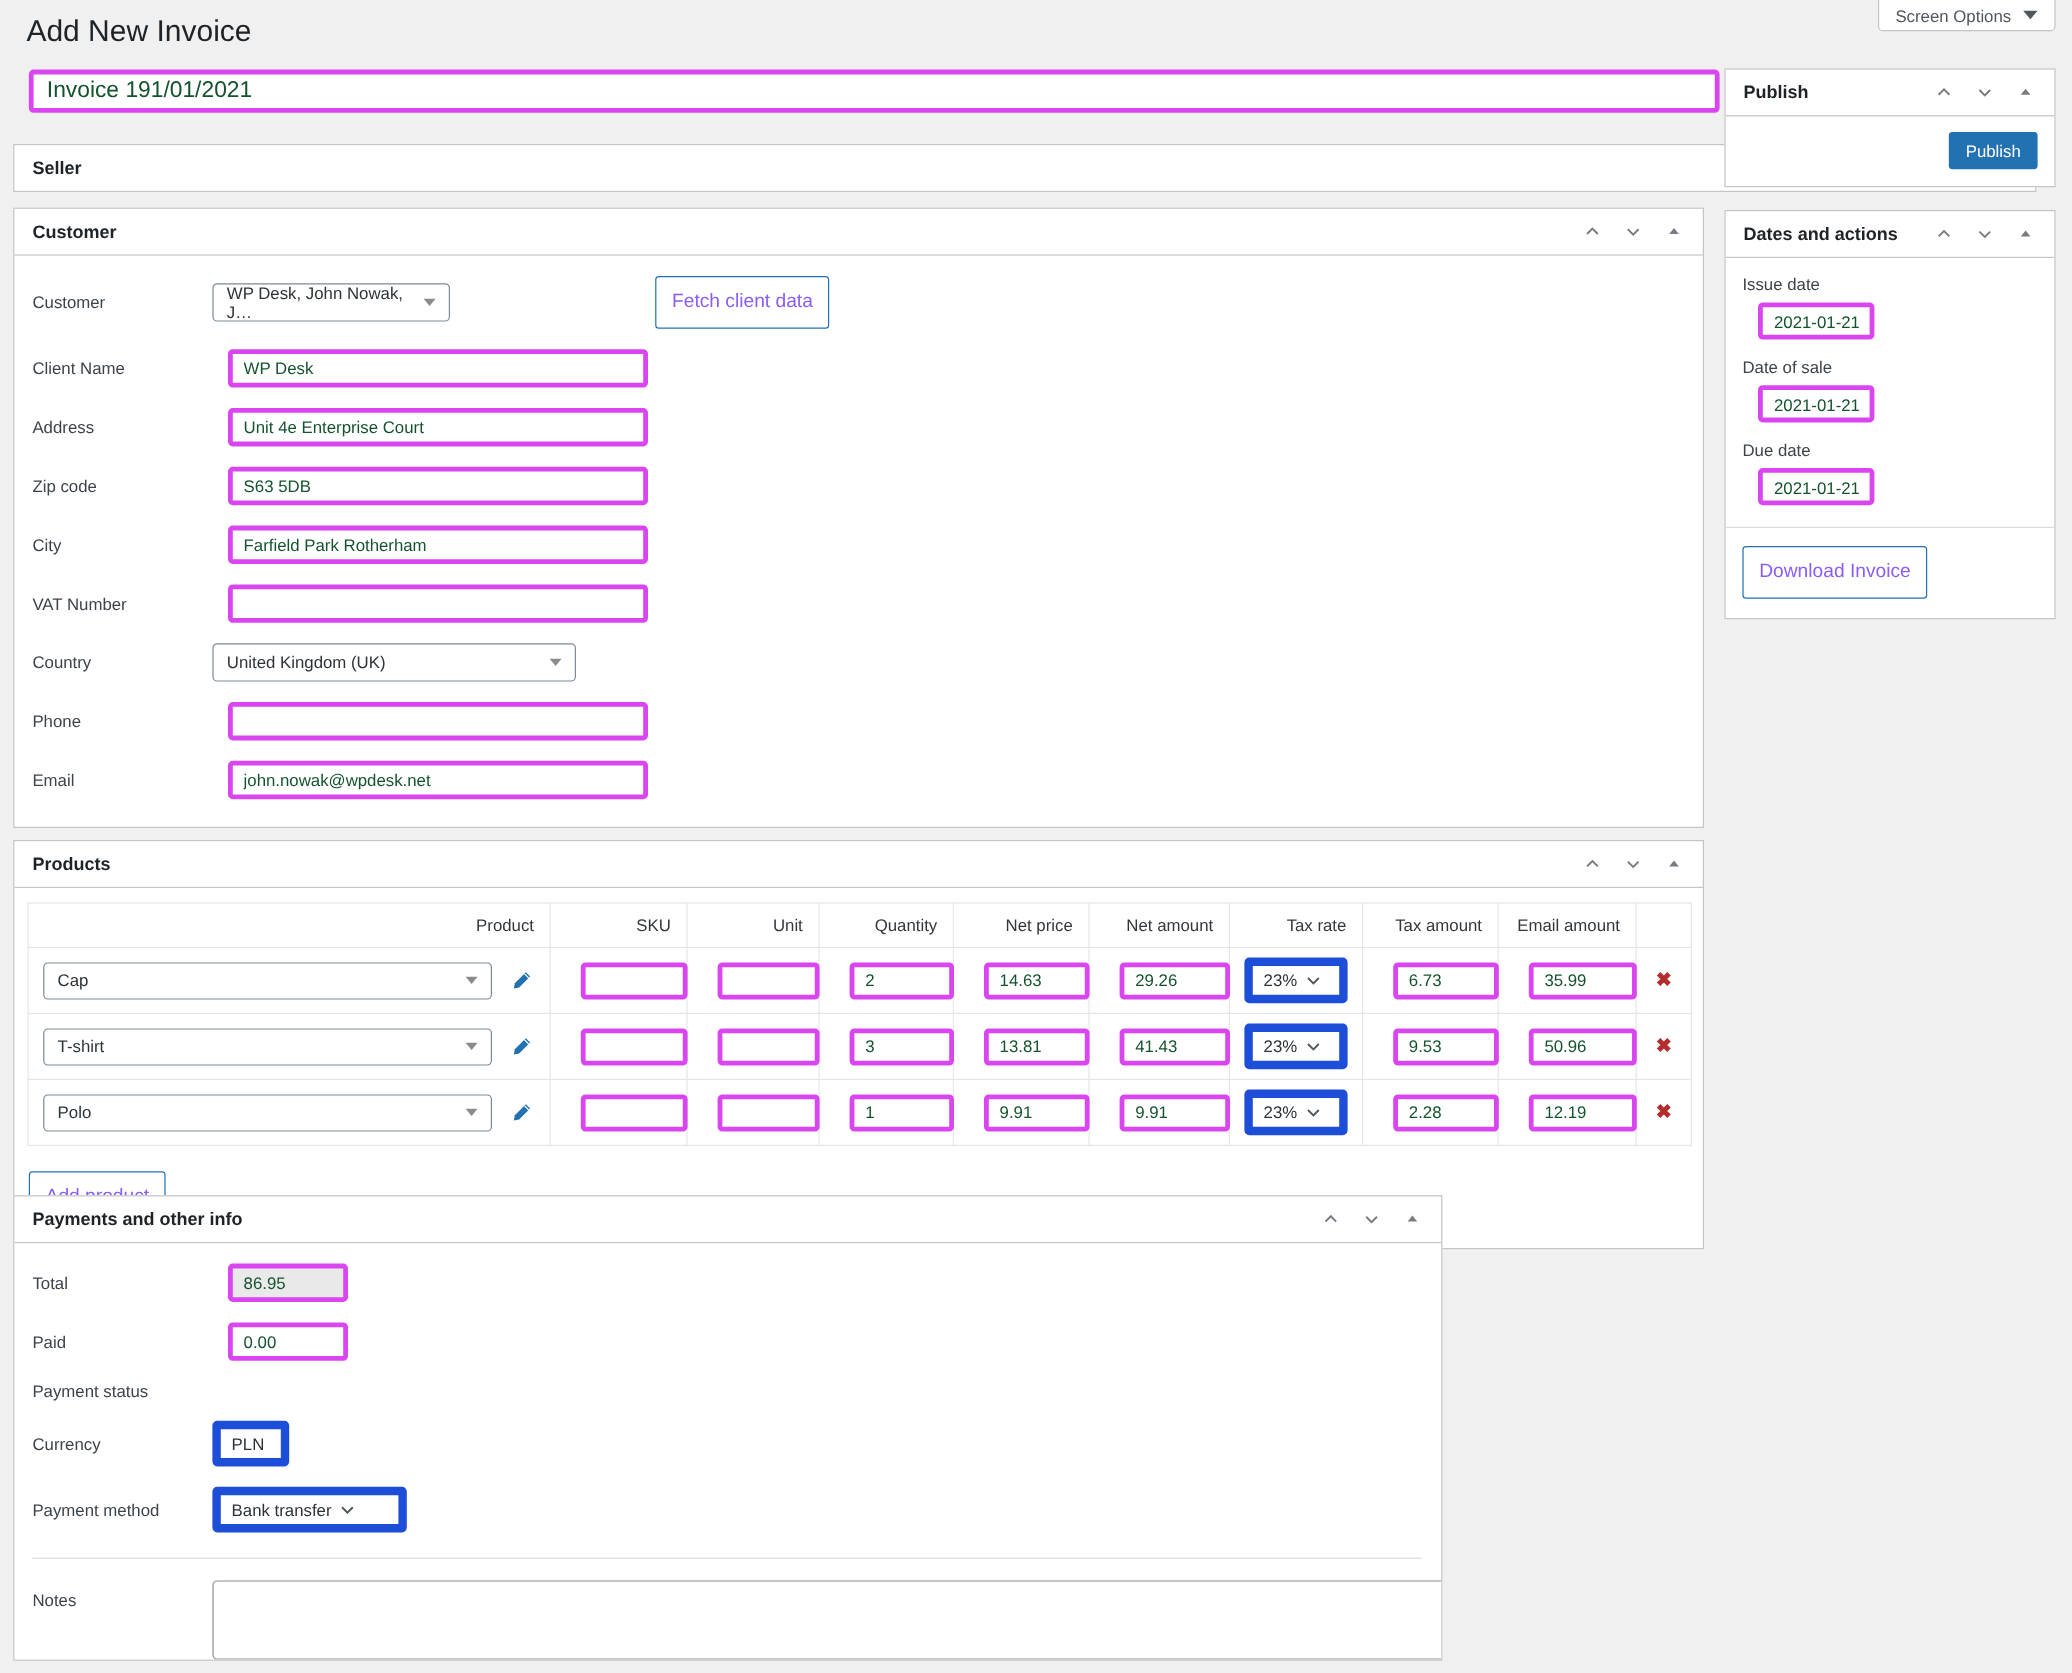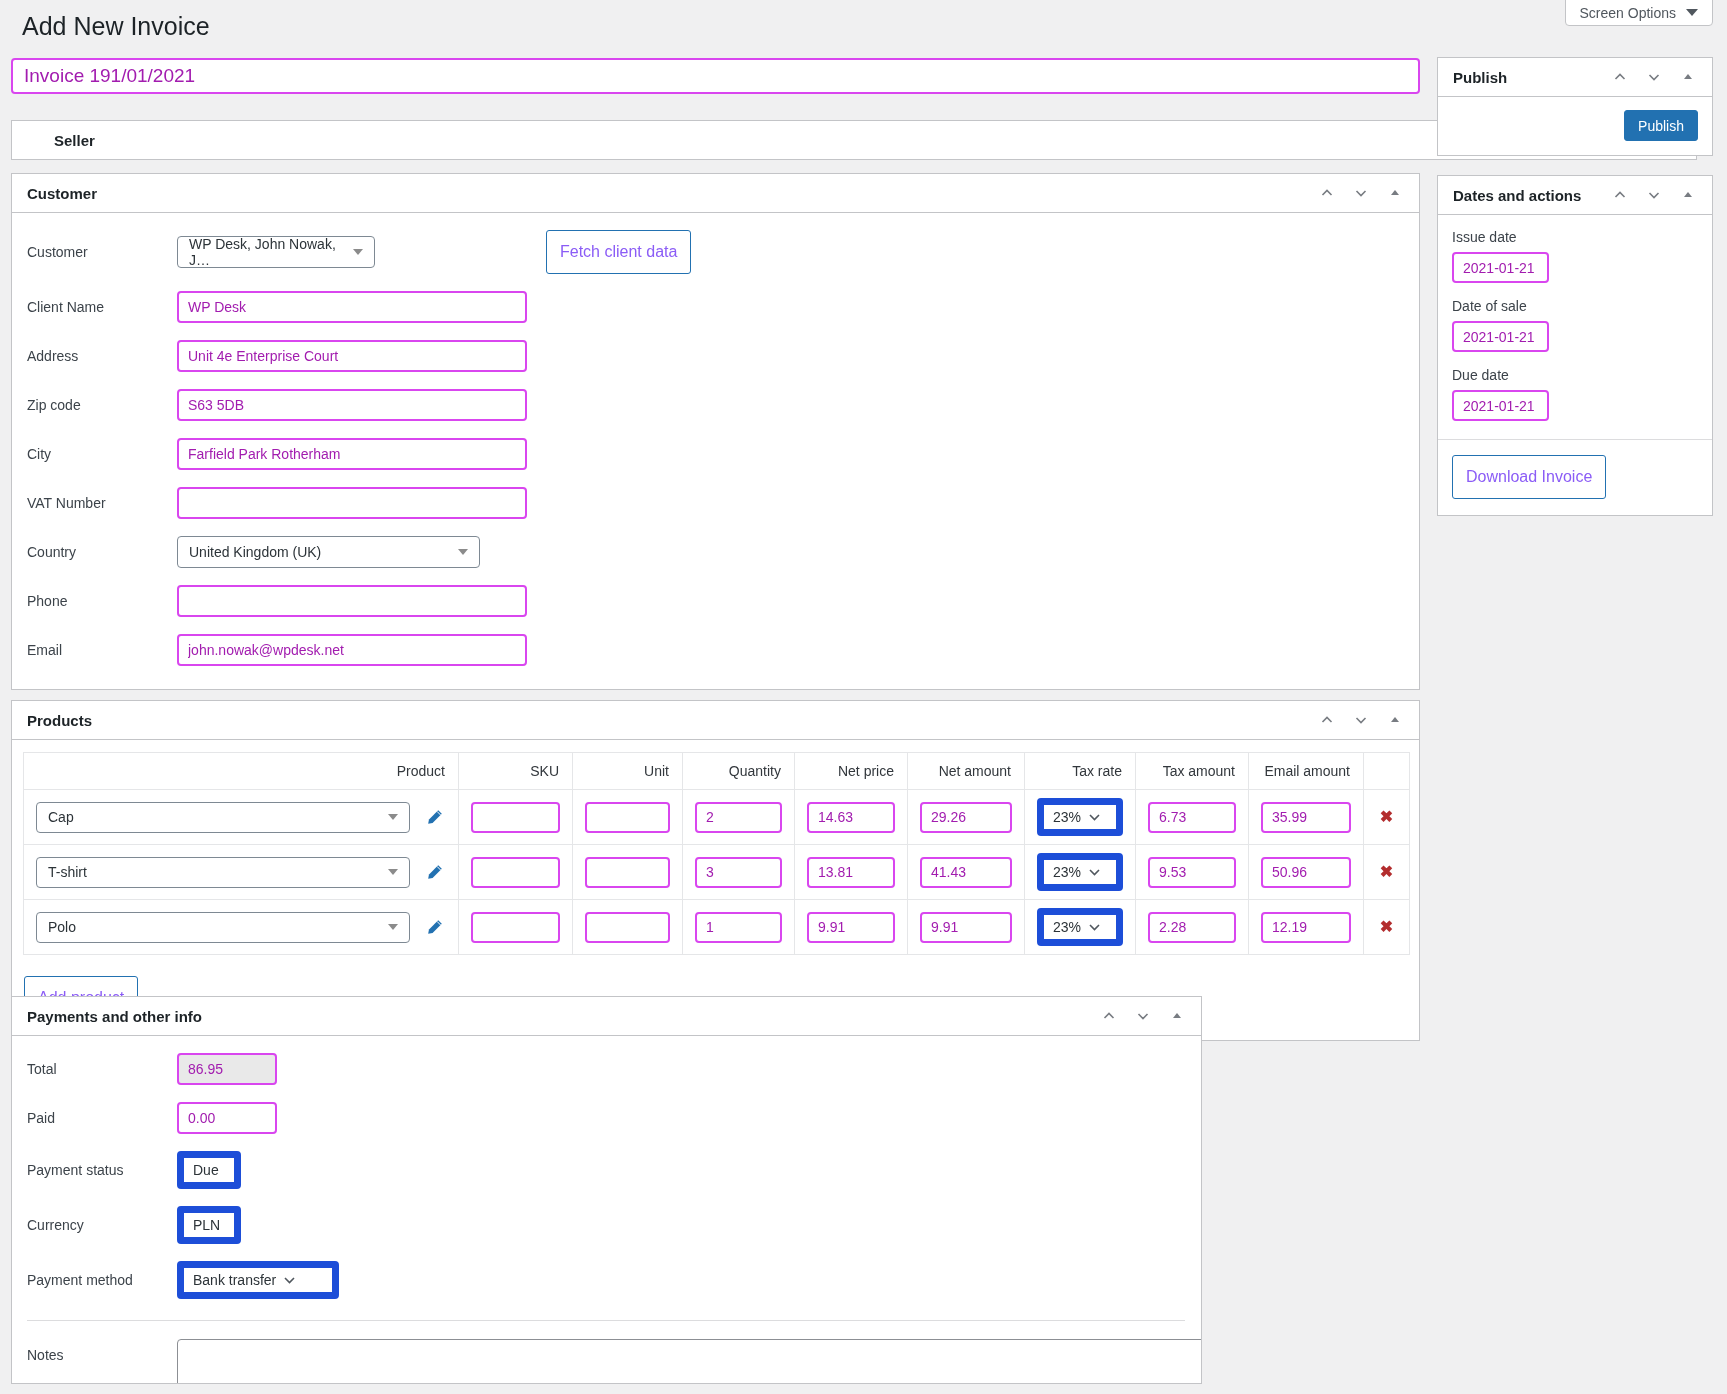--- a/index.html
+++ b/index.html
@@ -24,27 +24,28 @@
     padding:9px 14px 9px 15px;
     min-height:37px;
   }
   .panel-header.with-border { border-bottom:1px solid #c3c4c7; }
   .panel-title { font-size:15px; font-weight:bold; color:#1d2327; }
   .header-controls { display:flex; align-items:center; gap:14px; }
   .icon-btn { width:20px; height:20px; display:flex; align-items:center; justify-content:center; cursor:pointer; }
 
   .text-input {
     height:32px;
-    border:2px solid #d946ef;
+    border:4px solid #d946ef;
     border-radius:4px;
     background:#fff;
     padding:0 9px;
     font-family:"Liberation Sans", sans-serif;
     font-size:14px;
-    color:#a21caf;
+    color:#14532d;
+    margin-left:13px;
   }
   .text-input[readonly] { background:#e9e9e9; }
 
   .select2 {
     height:32px;
     border:1px solid #7e8993;
     border-radius:4px;
     background:#fff;
     display:flex; align-items:center; justify-content:space-between;
     padding:0 11px;
@@ -121,21 +122,21 @@
     cursor:pointer;
   }
   #invoice-title-input {
     position:absolute; left:11px; top:58px;
     width:1409px; height:36px;
     font-size:19px;
     padding:0 11px;
   }
 
   
-  #seller-panel { left:11px; top:120px; width:1686px;padding-left:27px; }
+  #seller-panel { left:11px; top:120px; width:1686px; }
   #customer-panel { left:11px; top:173px; width:1409px; }
   #customer-panel .panel-body { padding:17px 16px 6px 15px; }
   .customer-field-row .text-input { width:350px; }
   #customer-select { width:198px; }
   #country-select { width:303px; }
   #fetch-client-btn { margin-left:171px; }
   .inline-field { display:flex; align-items:center; }
 
   
   #products-panel { left:11px; top:700px; width:1409px; }
@@ -491,28 +492,20 @@
     <div class="form-row">
       <span class="form-label">Total</span>
       <span><input id="total-input" class="text-input" type="text" readonly="" value="86.95" style=""></span>
     </div>
     <div class="form-row">
       <span class="form-label">Paid</span>
       <span><input id="paid-input" class="text-input" type="text" value="0.00" style=""></span>
     </div>
     <div class="form-row">
       <span class="form-label">Payment status</span>
-      <span>
-        <span id="payment-status-select" class="native-select">
-          <span>Due</span>
-          <svg width="11" height="7" viewBox="0 0 11 7">
-              <path d="M1 1 L5.5 5.5 L10 1" fill="none" stroke="#50575e" stroke-width="1.6"></path>
-            </svg>
-        </span>
-      </span>
     </div>
     <div class="form-row">
       <span class="form-label">Currency</span>
       <span>
         <span id="currency-select" class="native-select">
           <span>PLN</span>
           <svg width="11" height="7" viewBox="0 0 11 7">
               <path d="M1 1 L5.5 5.5 L10 1" fill="none" stroke="#50575e" stroke-width="1.6"></path>
             </svg>
         </span>

